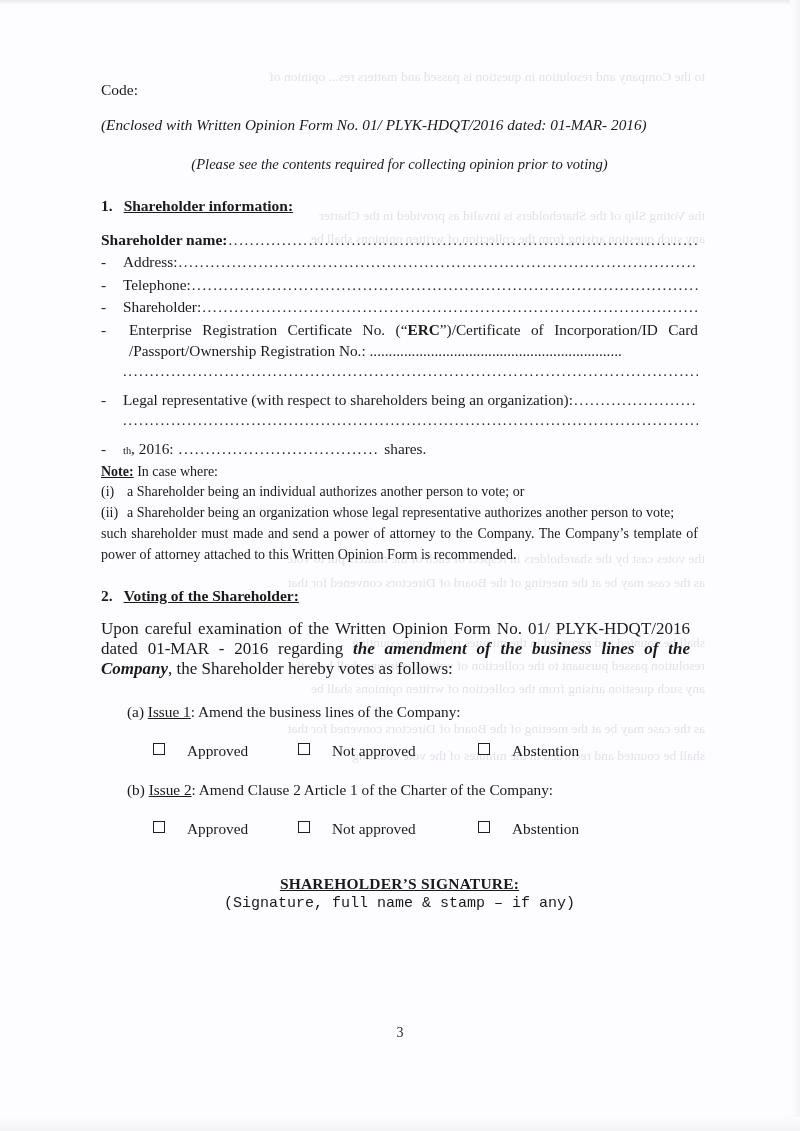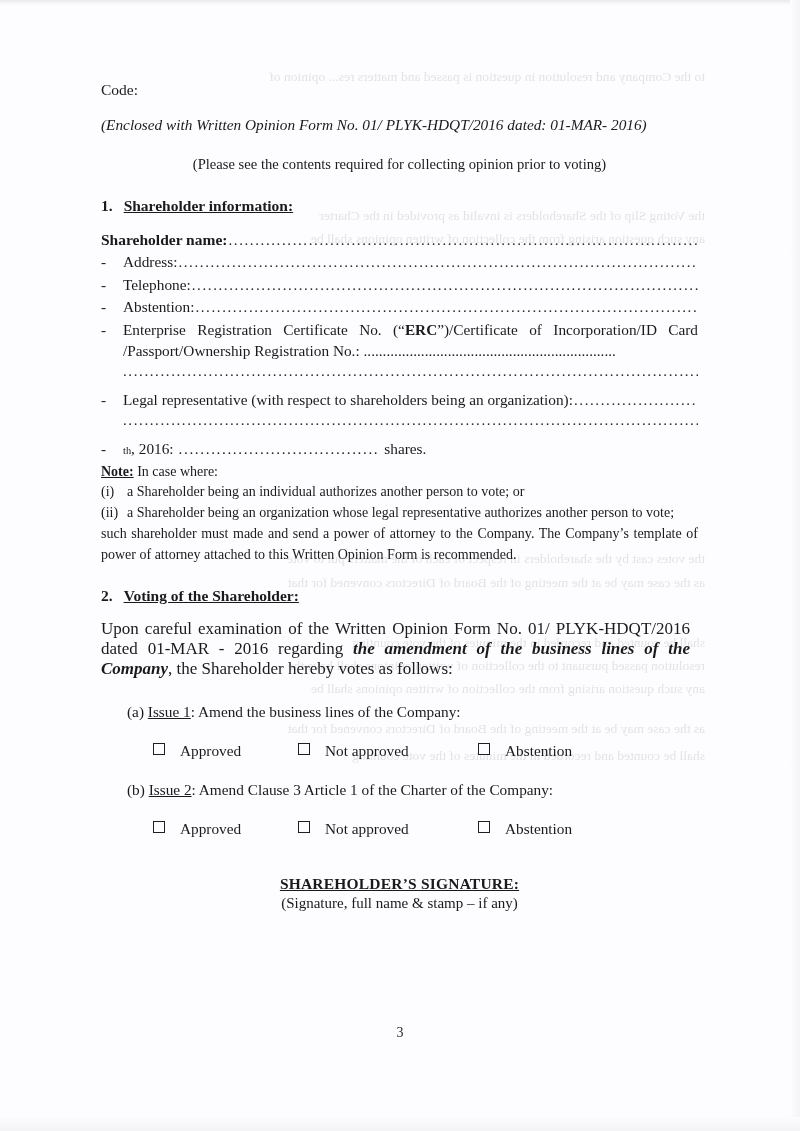--- a/index.html
+++ b/index.html
@@ -77,20 +77,21 @@
     margin: 0 0 22px 0;
   }
   .subtitle {
     text-align: left;
     font-style: italic;
     font-size: 15.3px;
     margin: 0 0 22px 0;
   }
   .subtitle2 {
     text-align: center;
+    font-style: italic;
     font-size: 14.6px;
     margin: 0 0 24px 0;
   }
 
   .section-heading {
     font-size: 15.5px;
     font-weight: bold;
     margin: 0 0 14px 0;
     display: flex;
     gap: 11px;
@@ -131,21 +132,21 @@
     flex: 0 0 22px;
   }
   .bullet-row .label { flex: 0 0 auto; }
 
   .para-bullet {
     display: flex;
     font-size: 15.3px;
     line-height: 21.5px;
   }
   .para-bullet .dash { width: 22px; flex: 0 0 22px; }
-  .para-bullet .body { flex: 1 1 auto; }
+  .para-bullet .body { flex: 1 1 auto; margin-left: 6px; }
   .just { text-align: justify; text-align-last: left; }
 
   .dotline {
     font-size: 15px;
     letter-spacing: 1.6px;
     line-height: 19px;
     overflow: hidden;
     white-space: nowrap;
     color: #2a2a2a;
     margin-left: 22px;
@@ -193,21 +194,21 @@
 
   .options-row {
     display: flex;
     margin-left: 30px;
     font-size: 15.3px;
     line-height: 21px;
   }
   .opt {
     display: flex;
     align-items: baseline;
-    gap: 15px;
+    gap: 22px;
     white-space: nowrap;
   }
   .opt-approved { width: 145px; padding-left: 22px; }
   .opt-not { width: 180px; }
   .opt-abst { }
   .checkbox {
     display: inline-block;
     width: 10px;
     height: 10px;
     border: 1.3px solid #1f1f1f;
@@ -223,20 +224,21 @@
   }
   .sig-title {
     font-weight: bold;
     font-size: 15.5px;
     text-decoration: underline;
     letter-spacing: 0.2px;
   }
   .sig-sub {
     font-size: 15px;
     margin-top: 2px;
+    font-family: Liberation Mono, monospace;
   }
 
   .page-number {
     position: absolute;
     top: 1025px;
     left: 0;
     width: 800px;
     text-align: center;
     font-size: 14px;
     color: #2a2a2a;
@@ -292,21 +294,21 @@
     </div>
 
     <div class="bullet-row">
       <span class="dash">-</span>
       <span class="label">Telephone:</span>
       <span class="dots">...............................................................................................................................</span>
     </div>
 
     <div class="bullet-row">
       <span class="dash">-</span>
-      <span class="label">Abstention:</span>
+      <span class="label">Shareholder:</span>
       <span class="dots">...............................................................................................................................</span>
     </div>
 
     <div class="para-bullet">
       <span class="dash">-</span>
       <span class="body just"><span>Enterprise Registration Certificate No. (“</span><b>ERC</b><span>”)/Certificate of Incorporation/ID Card /Passport/Ownership Registration No.:</span> <span>..................................................................</span></span>
     </div>
     <div class="dotline">...............................................................................................................................</div>
 
     <div class="sp8"></div>
@@ -371,21 +373,21 @@
       <span class="opt opt-abst">
         <span class="checkbox"></span>
         <span>Abstention</span>
       </span>
     </div>
 
     <div class="sp18"></div>
 
     <div class="issue-row">
       <span>(b)</span>
-      <span class="issue-label">Issue 2</span><span>: Amend Clause 3 Article 1 of the Charter of the Company:</span>
+      <span class="issue-label">Issue 2</span><span>: Amend Clause 2 Article 1 of the Charter of the Company:</span>
     </div>
 
     <div class="sp18"></div>
 
     <div class="options-row">
       <span class="opt opt-approved">
         <span class="checkbox"></span>
         <span>Approved</span>
       </span>
       <span class="opt opt-not">

